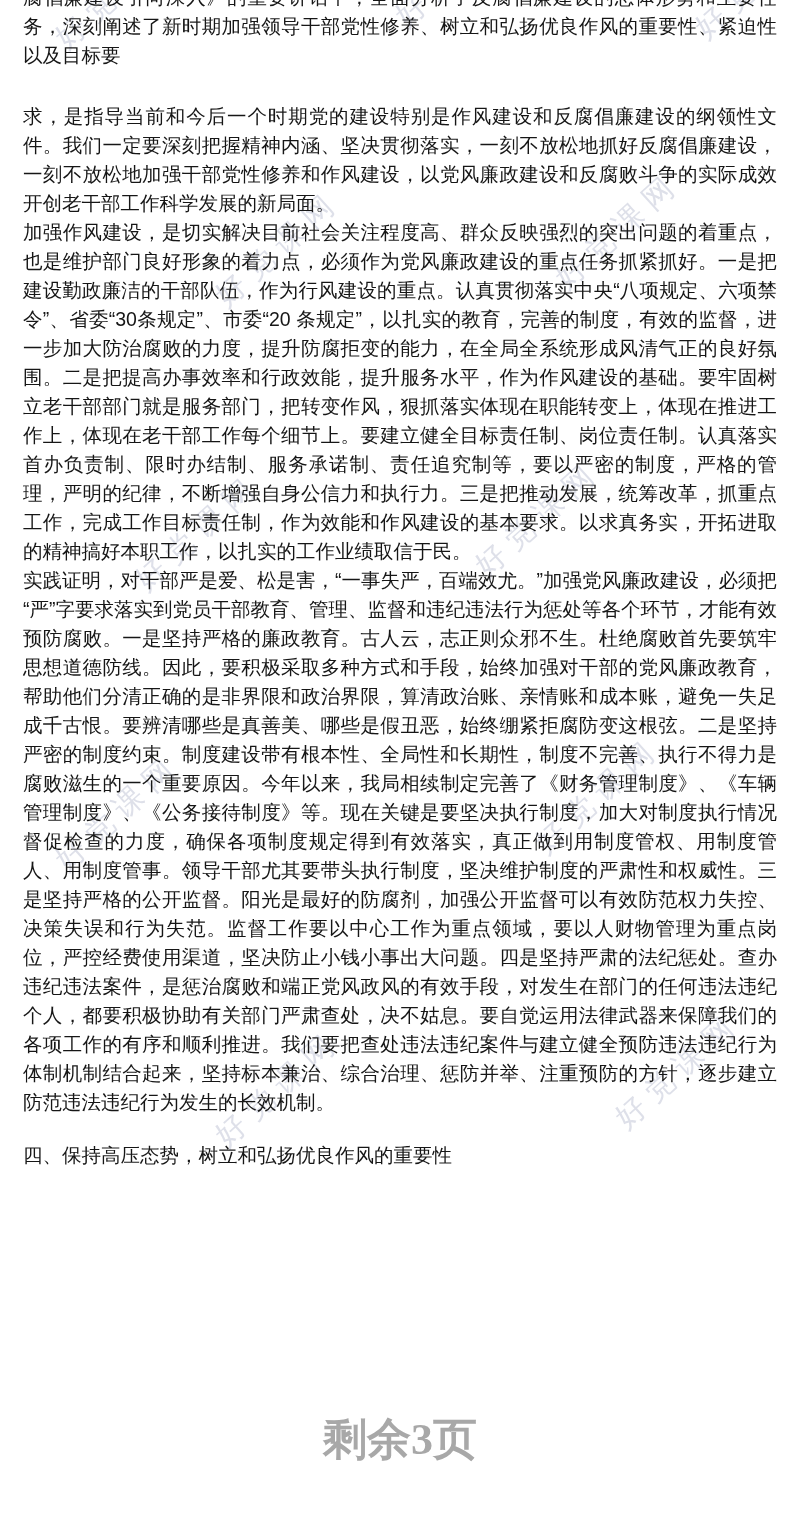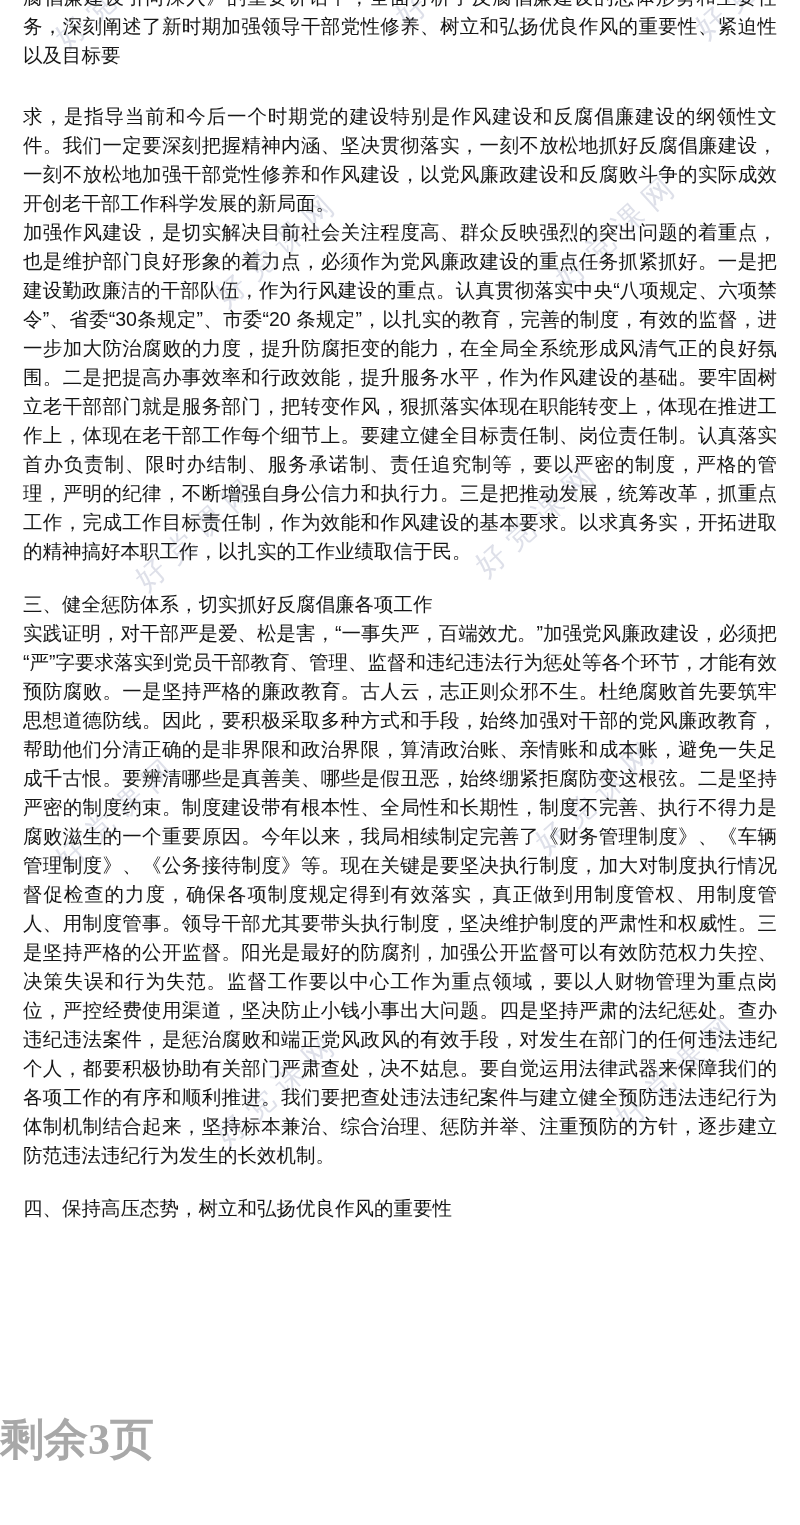--- a/index.html
+++ b/index.html
@@ -40,21 +40,20 @@
   .footer{
     position:absolute;left:0;top:1414px;width:800px;
     z-index:1;
     display:flex;justify-content:center;align-items:baseline;
     gap:66px;
     color:#a8a8a8;
     font-family:"Liberation Serif","DejaVu Serif",serif;
     font-weight:700;
     font-size:44px;
     line-height:52px;
-    flex-direction:column;
   }
 </style>
 </head>
 <body>
 
 <div class="watermark-layer">
     <span class="wm" style="left: 380px; top: -52px; color: rgba(176, 180, 202, 0.42);">好党课网</span>
     <span class="wm" style="left: 40px; top: -30px; color: rgba(176, 180, 202, 0.42);">好党课网</span>
     <span class="wm" style="left: 680px; top: -40px; color: rgba(176, 180, 202, 0.42);">好党课网</span>
     <span class="wm" style="left: 200px; top: 228px; color: rgba(176, 180, 202, 0.42);">好党课网</span>
@@ -66,21 +65,20 @@
     <span class="wm" style="left: 200px; top: 1068px; color: rgba(176, 180, 202, 0.42);">好党课网</span>
     <span class="wm" style="left: 600px; top: 1050px; color: rgba(176, 180, 202, 0.42);">好党课网</span>
   </div>
 
 <div class="doc">
   <p class="para-cut">腐倡廉建设引向深入》的重要讲话中，全面分析了反腐倡廉建设的总体形势和主要任务，深刻阐述了新时期加强领导干部党性修养、树立和弘扬优良作风的重要性、紧迫性以及目标要</p>
   <p class="para-lead">求，是指导当前和今后一个时期党的建设特别是作风建设和反腐倡廉建设的纲领性文件。我们一定要深刻把握精神内涵、坚决贯彻落实，一刻不放松地抓好反腐倡廉建设，一刻不放松地加强干部党性修养和作风建设，以党风廉政建设和反腐败斗争的实际成效开创老干部工作科学发展的新局面。</p>
 
   <p>加强作风建设，是切实解决目前社会关注程度高、群众反映强烈的突出问题的着重点，也是维护部门良好形象的着力点，必须作为党风廉政建设的重点任务抓紧抓好。一是把建设勤政廉洁的干部队伍，作为行风建设的重点。认真贯彻落实中央“八项规定、六项禁令”、省委“30条规定”、市委“20 条规定”，以扎实的教育，完善的制度，有效的监督，进一步加大防治腐败的力度，提升防腐拒变的能力，在全局全系统形成风清气正的良好氛围。二是把提高办事效率和行政效能，提升服务水平，作为作风建设的基础。要牢固树立老干部部门就是服务部门，把转变作风，狠抓落实体现在职能转变上，体现在推进工作上，体现在老干部工作每个细节上。要建立健全目标责任制、岗位责任制。认真落实首办负责制、限时办结制、服务承诺制、责任追究制等，要以严密的制度，严格的管理，严明的纪律，不断增强自身公信力和执行力。三是把推动发展，统筹改革，抓重点工作，完成工作目标责任制，作为效能和作风建设的基本要求。以求真务实，开拓进取的精神搞好本职工作，以扎实的工作业绩取信于民。</p>
 
-  <p class="heading">三、健全惩防体系，切实抓好反腐倡廉各项工作</p>
   <p>实践证明，对干部严是爱、松是害，“一事失严，百端效尤。”加强党风廉政建设，必须把“严”字要求落实到党员干部教育、管理、监督和违纪违法行为惩处等各个环节，才能有效预防腐败。一是坚持严格的廉政教育。古人云，志正则众邪不生。杜绝腐败首先要筑牢思想道德防线。因此，要积极采取多种方式和手段，始终加强对干部的党风廉政教育，帮助他们分清正确的是非界限和政治界限，算清政治账、亲情账和成本账，避免一失足成千古恨。要辨清哪些是真善美、哪些是假丑恶，始终绷紧拒腐防变这根弦。二是坚持严密的制度约束。制度建设带有根本性、全局性和长期性，制度不完善、执行不得力是腐败滋生的一个重要原因。今年以来，我局相续制定完善了《财务管理制度》、《车辆管理制度》、《公务接待制度》等。现在关键是要坚决执行制度，加大对制度执行情况督促检查的力度，确保各项制度规定得到有效落实，真正做到用制度管权、用制度管人、用制度管事。领导干部尤其要带头执行制度，坚决维护制度的严肃性和权威性。三是坚持严格的公开监督。阳光是最好的防腐剂，加强公开监督可以有效防范权力失控、决策失误和行为失范。监督工作要以中心工作为重点领域，要以人财物管理为重点岗位，严控经费使用渠道，坚决防止小钱小事出大问题。四是坚持严肃的法纪惩处。查办违纪违法案件，是惩治腐败和端正党风政风的有效手段，对发生在部门的任何违法违纪个人，都要积极协助有关部门严肃查处，决不姑息。要自觉运用法律武器来保障我们的各项工作的有序和顺利推进。我们要把查处违法违纪案件与建立健全预防违法违纪行为体制机制结合起来，坚持标本兼治、综合治理、惩防并举、注重预防的方针，逐步建立防范违法违纪行为发生的长效机制。</p>
 
   <p class="heading">四、保持高压态势，树立和弘扬优良作风的重要性</p>
 </div>
 
 <div class="footer">
   <span>剩余3页</span>
 </div>
 
 </body></html>

